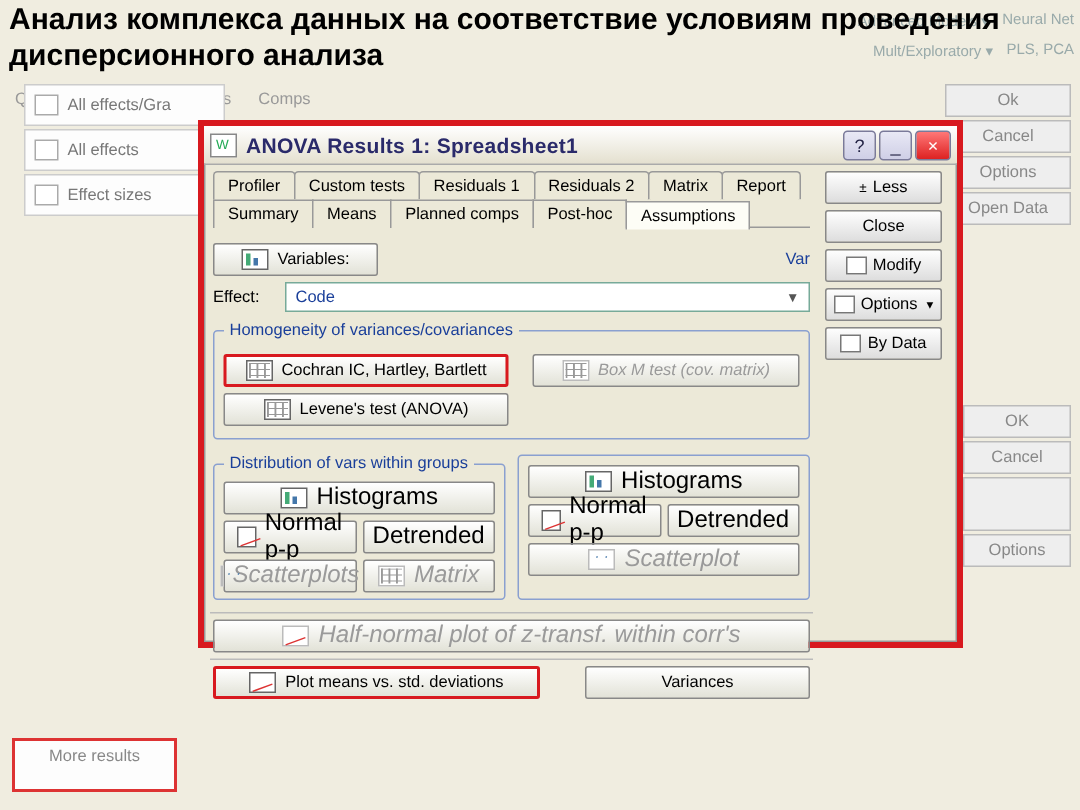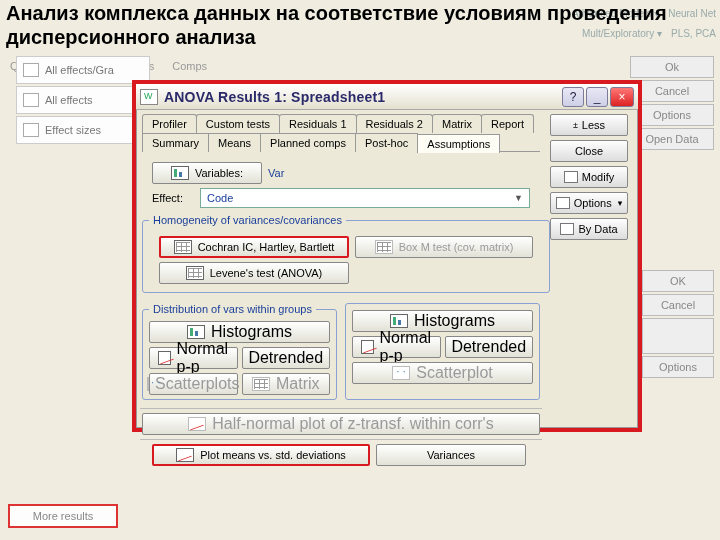--- a/index.html
+++ b/index.html
@@ -4,50 +4,50 @@
 <style>
   * { box-sizing: border-box; font-family: Tahoma, Arial, sans-serif; }
   body { margin:0; width:720px; height:540px; background:#ece9d8; overflow:hidden; position:relative; }
   .bg { position:absolute; inset:0; background:#f0ede0; }
   .heading { position:absolute; left:6px; top:2px; right:10px; font-size:20px; font-weight:bold; color:#000; line-height:1.18; }
   .halo { position:absolute; left:16px; top:56px; width:134px; height:90px; }
   .halo-row { display:flex; align-items:center; height:28px; border:1px solid #ccc; margin-bottom:2px; background:#fdfdfd; font-size:11px; color:#777; padding:0 6px; gap:6px;}
   .halo-ico { width:16px; height:14px; border:1px solid #aaa; background:#fff; display:inline-block;}
   .bg-btns { position:absolute; right:6px; top:56px; width:84px; font-size:11px;}
   .bg-btns div { height:22px; border:1px solid #bbb; margin-bottom:2px; background:#eee; text-align:center; line-height:20px; color:#888;}
-  .more { position:absolute; left:8px; bottom:12px; width:110px; height:24px; border:2px solid #d33; background:#fdfdfd; font-size:11px; color:#888; text-align:center; line-height:20px;}
+  .more { position:absolute; left:8px; bottom:12px; width:110px; height:36px; border:2px solid #d33; background:#fdfdfd; font-size:11px; color:#888; text-align:center; line-height:20px;}
   .tabs-bg { position:absolute; left:10px; top:60px; font-size:11px; color:#999; display:flex; gap:18px;}
   .red-frame { position:absolute; left:132px; top:80px; width:510px; height:352px; border:4px solid #d8191f; background:#ece9d8; box-shadow:0 0 0 1px #999 inset; }
   .titlebar { height:26px; background:linear-gradient(#fff,#e4e0cf); display:flex; align-items:center; padding:0 4px; gap:6px; border-bottom:1px solid #aaa;}
   .titlebar .ico { width:18px; height:16px; background:#fff; border:1px solid #888; position:relative;}
   .titlebar .ico::after{content:"W"; position:absolute; font-size:9px; left:3px; top:1px; color:#2a5;}
   .titlebar .ttl { font-size:14px; font-weight:bold; color:#2a2a6a; letter-spacing:0.2px;}
   .winbtns { margin-left:auto; display:flex; gap:2px;}
   .wbtn { width:22px; height:20px; border:1px solid #7a7a9a; background:linear-gradient(#e8e8f5,#cfcfe6); display:flex; align-items:center; justify-content:center; font-size:12px; color:#224; border-radius:3px;}
   .wbtn.close { background:linear-gradient(#f77,#d22); color:#fff; width:24px;}
   .body { padding:4px 6px 6px 6px; }
   .tabrow { display:flex; font-size:11px; }
   .tab { padding:3px 9px; border:1px solid #999; border-bottom:none; background:#ece9d8; margin-right:-1px; border-radius:3px 3px 0 0;}
   .tabrow.r2 .tab{ border-top-left-radius:0; border-top-right-radius:0;}
   .tab.active { background:#fdfdf6; position:relative; top:1px; font-weight:normal;}
   .side { position:absolute; right:10px; top:30px; width:78px; font-size:11px;}
   .sbtn { height:22px; border:1px solid #888; background:linear-gradient(#fefefe,#ddd); margin-bottom:4px; display:flex; align-items:center; justify-content:center; gap:4px; border-radius:2px;}
   .sbtn .ic { width:14px; height:12px; border:1px solid #777; background:#fff;}
   .sbtn.opt::after{content:"▾"; font-size:9px; margin-left:2px;}
   .content { border-top:1px solid #999; margin-top:-1px; padding-top:6px; width:398px;}
-  .row { display:flex; align-items:center; gap:6px; font-size:11px; margin:4px 10px;}
+  .row { display:flex; align-items:center; gap:6px; font-size:11px; margin:4px 0;justify-content:space-between;}
   .btn { height:22px; border:1px solid #888; background:linear-gradient(#fff,#e2e2d7); display:flex; align-items:center; justify-content:center; padding:0 8px; gap:6px; border-radius:2px;}
   .btn .ic { width:18px; height:14px; border:1px solid #666; background:#fff; position:relative;}
   .btn.wide { flex:1; }
   .lbl { min-width:42px;}
   .inp { flex:1; height:20px; border:1px solid #7a9; background:#fff; display:flex; align-items:center; padding:0 6px; font-size:11px; color:#1a3f9a;}
   .inp .dd { margin-left:auto; font-size:9px; color:#555;}
   fieldset { border:1px solid #8aa0d0; border-radius:3px; margin:6px 0 4px 0; padding:6px 6px 4px 6px;}
   legend { font-size:11px; color:#1a3f9a; padding:0 4px;}
-  .btn.disabled { color:#9a9a9a; }
+  .btn.disabled { color:#9a9a9a;font-style:italic; }
   .btn.disabled .ic{ border-color:#bbb;}
   .redbox { border:2px solid #d8191f !important; }
   .twocol { display:flex; gap:8px;}
   .twocol fieldset{ flex:1; }
   .grid2 { display:flex; flex-wrap:wrap; gap:4px;}
   .grid2 .btn { width:calc(50% - 2px); }
   .ic.chart::before{content:""; position:absolute; left:2px; top:2px; width:3px; height:8px; background:#4a7;}
   .ic.chart::after{content:""; position:absolute; left:7px; top:5px; width:3px; height:5px; background:#47a;}
   .ic.line::before{content:""; position:absolute; left:1px; top:9px; width:14px; height:1px; background:#d33; transform:rotate(-20deg);}
   .ic.grid::before{content:""; position:absolute; inset:1px; background:

